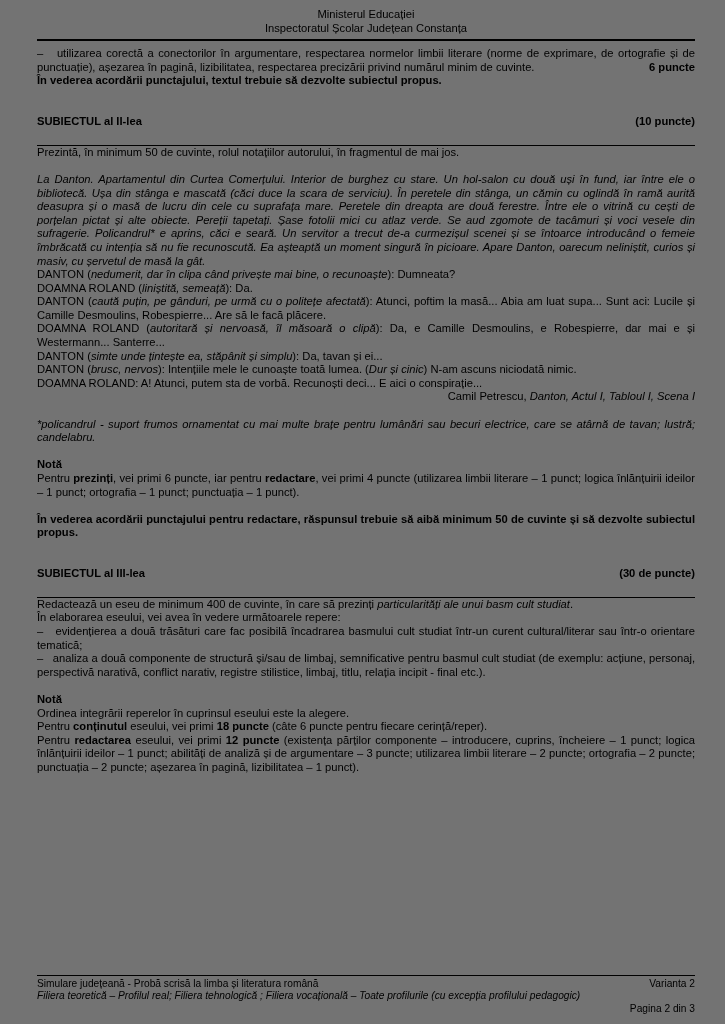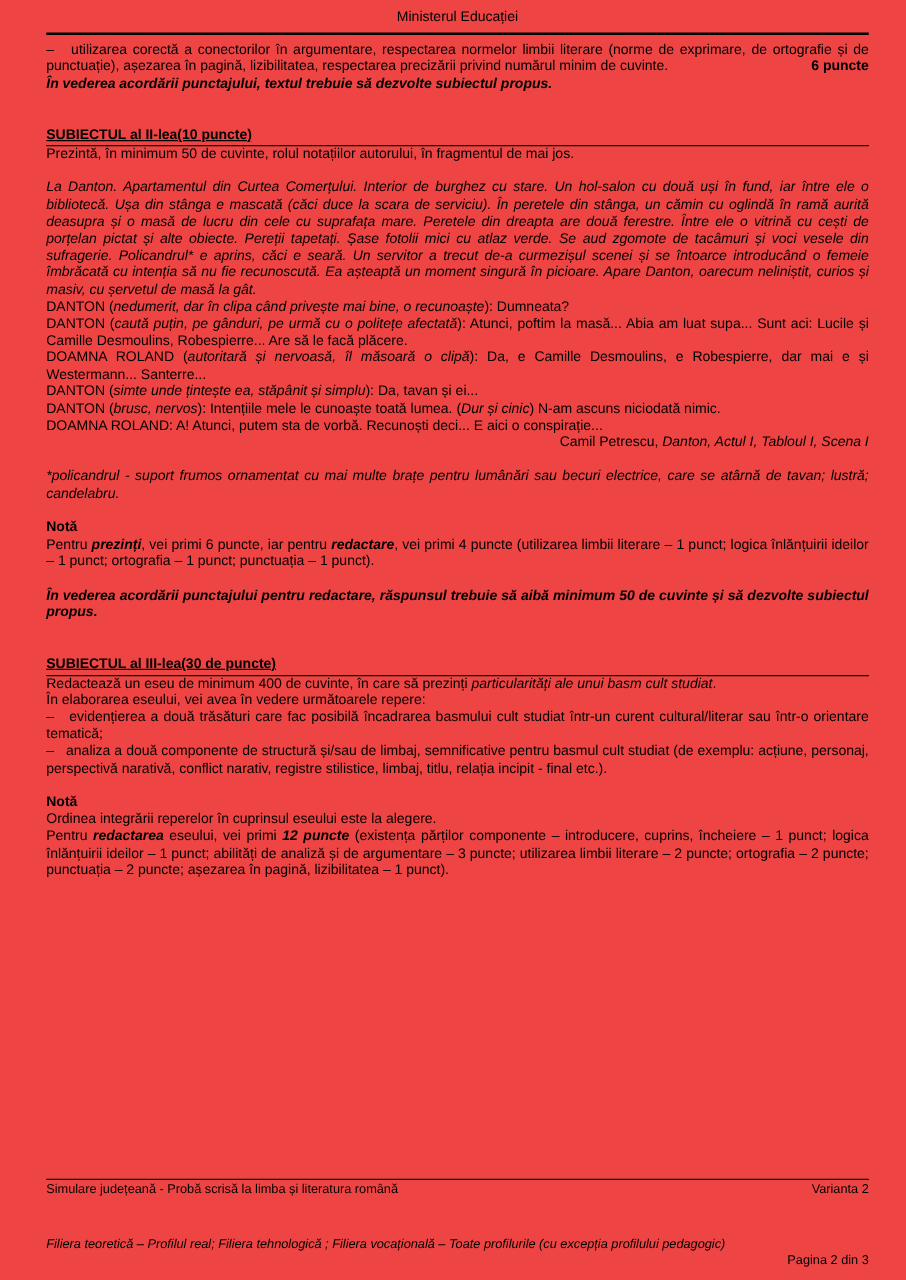--- a/index.html
+++ b/index.html
@@ -3,44 +3,45 @@
 <meta charset="utf-8">
 <style>
   * { box-sizing: border-box; }
   html, body { margin: 0; padding: 0; }
   body {
     width: 725px; height: 1024px;
     background: #ffffff; color: #000000;
     font-family: "Liberation Sans", "DejaVu Sans", sans-serif;
     font-size: 11.2px; line-height: 13.6px;
   }
-  .page { position: relative; width: 725px; height: 1024px; padding: 8px 30px 0 37px; overflow: hidden; background:#ef4444; }
+  .page { position: relative; width: 725px; height: 1024px; padding: 8px 30px 0 37px; overflow: hidden; background:#737373; }
   .center { text-align: center; }
   p { margin: 0; text-align: justify; }
-  .b { font-weight: bold; font-style: italic; }
+  .b { font-weight: bold; }
   .i { font-style: italic; }
   .rule { border: none; border-top: 2px solid #000; margin: 4px 0 6px; }
   .gap { height: 13.6px; }
-  .subject-row { display: flex; font-weight: bold; border-bottom: 1.2px solid #000; padding-bottom: 1px; text-decoration: underline; }
+  .subject-row { display: flex; justify-content: space-between; font-weight: bold; border-bottom: 1.2px solid #000; padding-bottom: 16px; }
   .rel { position: relative; }
   .pts { position: absolute; right: 0; bottom: 0; font-weight: bold; }
   .right { text-align: right; }
   .boldline { font-weight: bold; }
   .footer { position: absolute; left: 37px; right: 30px; bottom: 8px; font-size: 10.2px; line-height: 12.8px; }
   .footer-top { border-top: 1px solid #000; padding-top: 2px; display: flex; justify-content: space-between; }
-  .footer-track { font-style: italic; margin-top: 32px; }
+  .footer-track { font-style: italic; }
   .footer-page { text-align: right; }
 </style>
 </head>
 <body>
 
 <div class="page">
 
   <div class="center">
     <div>Ministerul Educației</div>
+    <div>Inspectoratul Școlar Județean Constanța</div>
   </div>
 
   <div class="rule"></div>
 
   <p class="rel"><span class="pts">6 puncte</span><span>–&nbsp;&nbsp;&nbsp;utilizarea corectă a conectorilor în argumentare, respectarea normelor limbii literare (norme de exprimare, de ortografie și de punctuație), așezarea în pagină, lizibilitatea, respectarea precizării privind numărul minim de cuvinte.</span></p>
   <p><span class="b">În vederea acordării punctajului, textul trebuie să dezvolte subiectul propus.</span></p>
 
   <div class="gap"></div>
   <div class="gap"></div>
 
@@ -48,20 +49,21 @@
     <span>SUBIECTUL al II-lea</span>
     <span>(10 puncte)</span>
   </div>
   <p><span>Prezintă, în minimum 50 de cuvinte, rolul notațiilor autorului, în fragmentul de mai jos.</span></p>
 
   <div class="gap"></div>
 
   <p><span class="i">La Danton. Apartamentul din Curtea Comerțului. Interior de burghez cu stare. Un hol-salon cu două uși în fund, iar între ele o bibliotecă. Ușa din stânga e mascată (căci duce la scara de serviciu). În peretele din stânga, un cămin cu oglindă în ramă aurită deasupra și o masă de lucru din cele cu suprafața mare. Peretele din dreapta are două ferestre. Între ele o vitrină cu cești de porțelan pictat și alte obiecte. Pereții tapetați. Șase fotolii mici cu atlaz verde. Se aud zgomote de tacâmuri și voci vesele din sufragerie. Policandrul* e aprins, căci e seară. Un servitor a trecut de-a curmezișul scenei și se întoarce introducând o femeie îmbrăcată cu intenția să nu fie recunoscută. Ea așteaptă un moment singură în picioare. Apare Danton, oarecum neliniștit, curios și masiv, cu șervetul de masă la gât.</span></p>
 
   <p><span>DANTON (</span><span class="i">nedumerit, dar în clipa când privește mai bine, o recunoaște</span><span>): Dumneata?</span></p>
+  <p><span>DOAMNA ROLAND (</span><span class="i">liniștită, semeață</span><span>): Da.</span></p>
   <p><span>DANTON (</span><span class="i">caută puțin, pe gânduri, pe urmă cu o politețe afectată</span><span>): Atunci, poftim la masă... Abia am luat supa... Sunt aci: Lucile și Camille Desmoulins, Robespierre... Are să le facă plăcere.</span></p>
   <p><span>DOAMNA ROLAND (</span><span class="i">autoritară și nervoasă, îl măsoară o clipă</span><span>): Da, e Camille Desmoulins, e Robespierre, dar mai e și Westermann... Santerre...</span></p>
   <p><span>DANTON (</span><span class="i">simte unde țintește ea, stăpânit și simplu</span><span>): Da, tavan și ei...</span></p>
   <p><span>DANTON (</span><span class="i">brusc, nervos</span><span>): Intențiile mele le cunoaște toată lumea. (</span><span class="i">Dur și cinic</span><span>) N-am ascuns niciodată nimic.</span></p>
   <p><span>DOAMNA ROLAND: A! Atunci, putem sta de vorbă. Recunoști deci... E aici o conspirație...</span></p>
 
   <p class="right"><span>Camil Petrescu, </span><span class="i">Danton, Actul I, Tabloul I, Scena I</span></p>
 
   <div class="gap"></div>
 
@@ -85,20 +87,21 @@
   </div>
   <p><span>Redactează un eseu de minimum 400 de cuvinte, în care să prezinți </span><span class="i">particularități ale unui basm cult studiat</span><span>.</span></p>
   <p><span>În elaborarea eseului, vei avea în vedere următoarele repere:</span></p>
   <p><span>–&nbsp;&nbsp;&nbsp;evidențierea a două trăsături care fac posibilă încadrarea basmului cult studiat într-un curent cultural/literar sau într-o orientare tematică;</span></p>
   <p><span>–&nbsp;&nbsp;&nbsp;analiza a două componente de structură și/sau de limbaj, semnificative pentru basmul cult studiat (de exemplu: acțiune, personaj, perspectivă narativă, conflict narativ, registre stilistice, limbaj, titlu, relația incipit - final etc.).</span></p>
 
   <div class="gap"></div>
 
   <p class="boldline">Notă</p>
   <p><span>Ordinea integrării reperelor în cuprinsul eseului este la alegere.</span></p>
+  <p><span>Pentru </span><span class="b">conținutul</span><span> eseului, vei primi </span><span class="b">18 puncte</span><span> (câte 6 puncte pentru fiecare cerință/reper).</span></p>
   <p><span>Pentru </span><span class="b">redactarea</span><span> eseului, vei primi </span><span class="b">12 puncte</span><span> (existența părților componente – introducere, cuprins, încheiere – 1 punct; logica înlănțuirii ideilor – 1 punct; abilități de analiză și de argumentare – 3 puncte; utilizarea limbii literare – 2 puncte; ortografia – 2 puncte; punctuația – 2 puncte; așezarea în pagină, lizibilitatea – 1 punct).</span></p>
 
   <div class="footer">
     <div class="footer-top">
       <span>Simulare județeană - Probă scrisă la limba și literatura română</span>
       <span>Varianta 2</span>
     </div>
     <div class="footer-track">Filiera teoretică – Profilul real; Filiera tehnologică ; Filiera vocațională – Toate profilurile (cu excepția profilului pedagogic)</div>
     <div class="footer-page">Pagina 2 din 3</div>
   </div>

